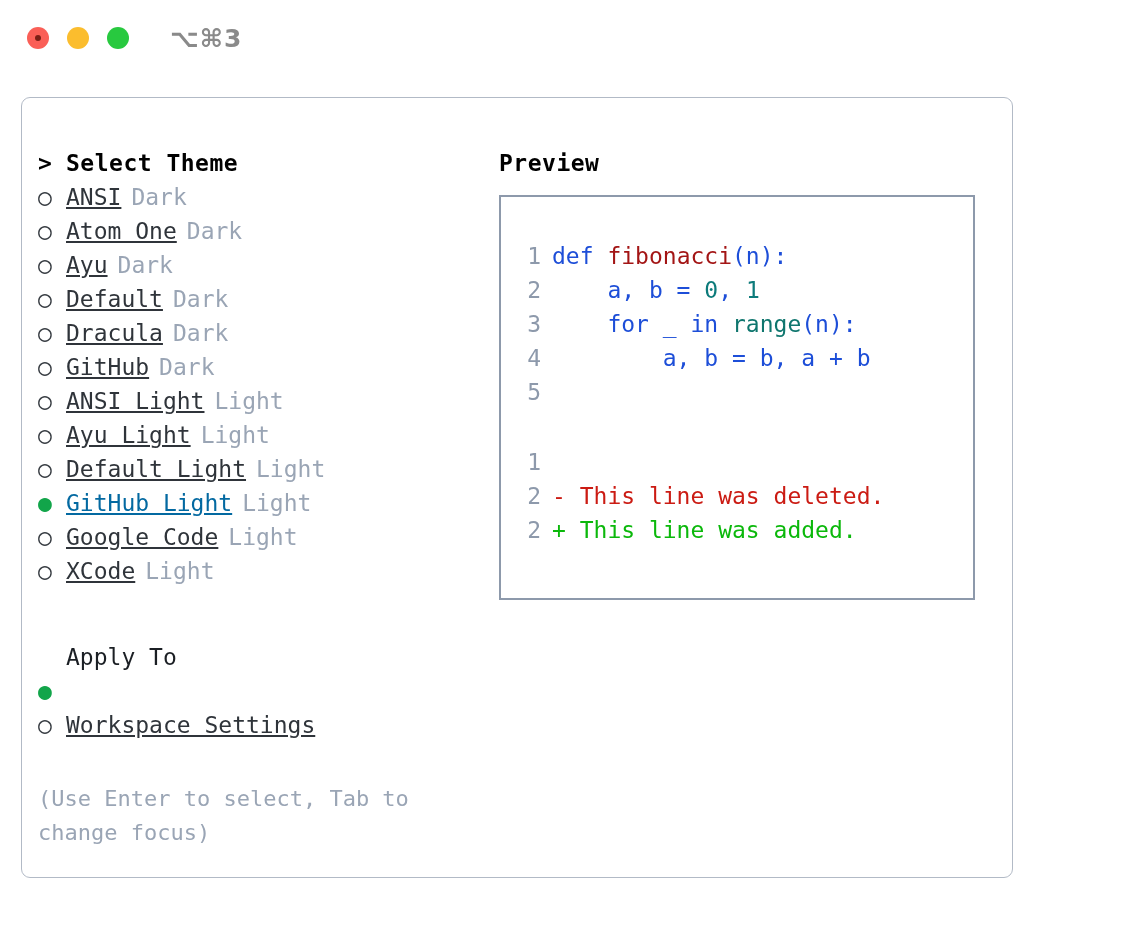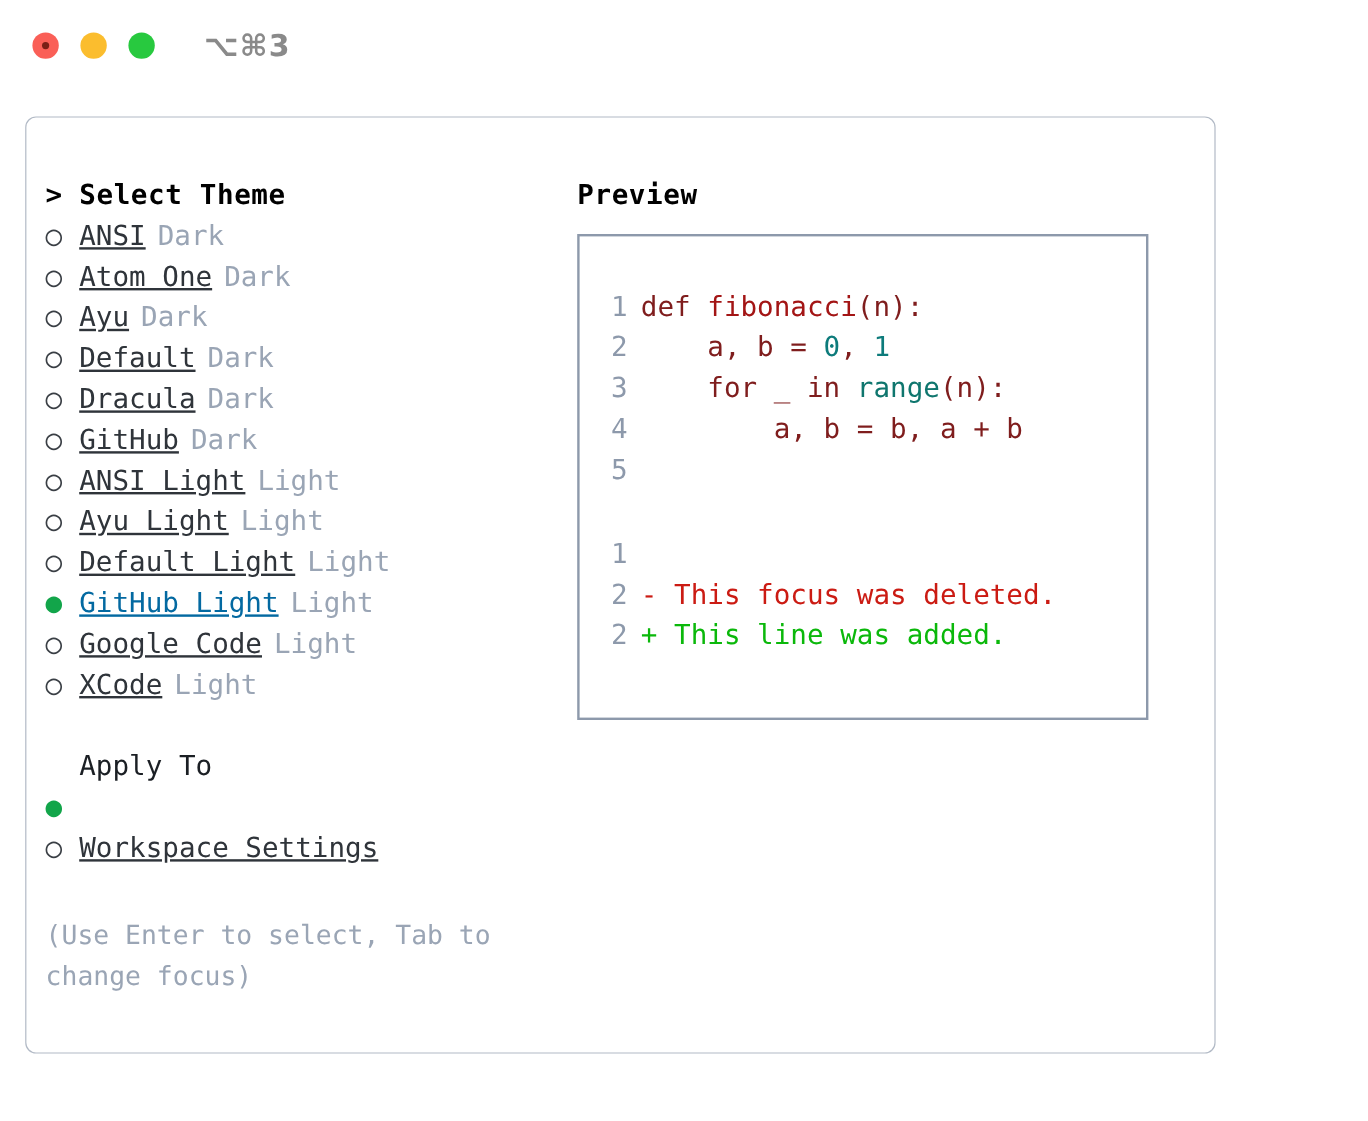--- a/index.html
+++ b/index.html
@@ -107,33 +107,33 @@
   .item-name { color: #2f343a; text-decoration: underline; }
   .item-name.selected { color: #0369a1; }
   .item-tag {
     color: #9aa5b5;
     margin-left: 10px;
   }
   .group-title {
     color: #1b1f24;
     font-size: 23px;
   }
-  #apply-section { margin-top: 34px; }
+  #apply-section { margin-top: 52px; }
   #hint {
     margin-top: 36px;
     font-size: 22px;
     line-height: 34px;
     color: #9aa5b5;
     width: 400px;
   }
 
   
   #right-col {
     position: absolute;
-    left: 459px;
+    left: 477px;
     top: 52px;
     width: 490px;
   }
   #preview-title {
     font-size: 23px;
     font-weight: bold;
     color: #000000;
     letter-spacing: 0.5px;
     margin-bottom: 19px;
   }
@@ -151,21 +151,21 @@
     font-size: 23px;
     white-space: pre;
     align-items: baseline;
   }
   .lineno {
     flex: 0 0 40px;
     text-align: right;
     color: #8d99ab;
     padding-right: 11px;
   }
-  .code-text { color: #7f1d1d; margin-top: 47px; }
+  .code-text { color: #1d4ed8; margin-top: 47px; }
   .tok-fn    { color: #a31515; }
   .tok-num   { color: #0d7b7b; }
   .tok-builtin { color: #0f766e; }
   .gap { height: 36px; }
   .diff-ctx { color: #6d7681; }
   .diff-del { color: #cb1b13; }
   .diff-add { color: #0bb80b; }
 </style>
 </head>
 <body>
@@ -223,20 +223,20 @@
         <div id="code-block">
             <div class="code-line"><span class="lineno">1</span><span><span class="code-text">def </span><span class="tok-fn">fibonacci</span><span class="code-text">(n):</span></span></div>
             <div class="code-line"><span class="lineno">2</span><span><span class="code-text">    a, b = </span><span class="tok-num">0</span><span class="code-text">, </span><span class="tok-num">1</span></span></div>
             <div class="code-line"><span class="lineno">3</span><span><span class="code-text">    for _ in </span><span class="tok-builtin">range</span><span class="code-text">(n):</span></span></div>
             <div class="code-line"><span class="lineno">4</span><span><span class="code-text">        a, b = b, a + b</span></span></div>
             <div class="code-line"><span class="lineno">5</span></div>
           </div>
         <div class="gap"></div>
         <div id="diff-block">
             <div class="code-line"><span class="lineno">1</span></div>
-            <div class="code-line"><span class="lineno">2</span><span class="diff-del">- This focus was deleted.</span></div>
+            <div class="code-line"><span class="lineno">2</span><span class="diff-del">- This line was deleted.</span></div>
             <div class="code-line"><span class="lineno">2</span><span class="diff-add">+ This line was added.</span></div>
           </div>
       </div>
     </div>
 
   </div>
 </div>
 
 </body></html>

